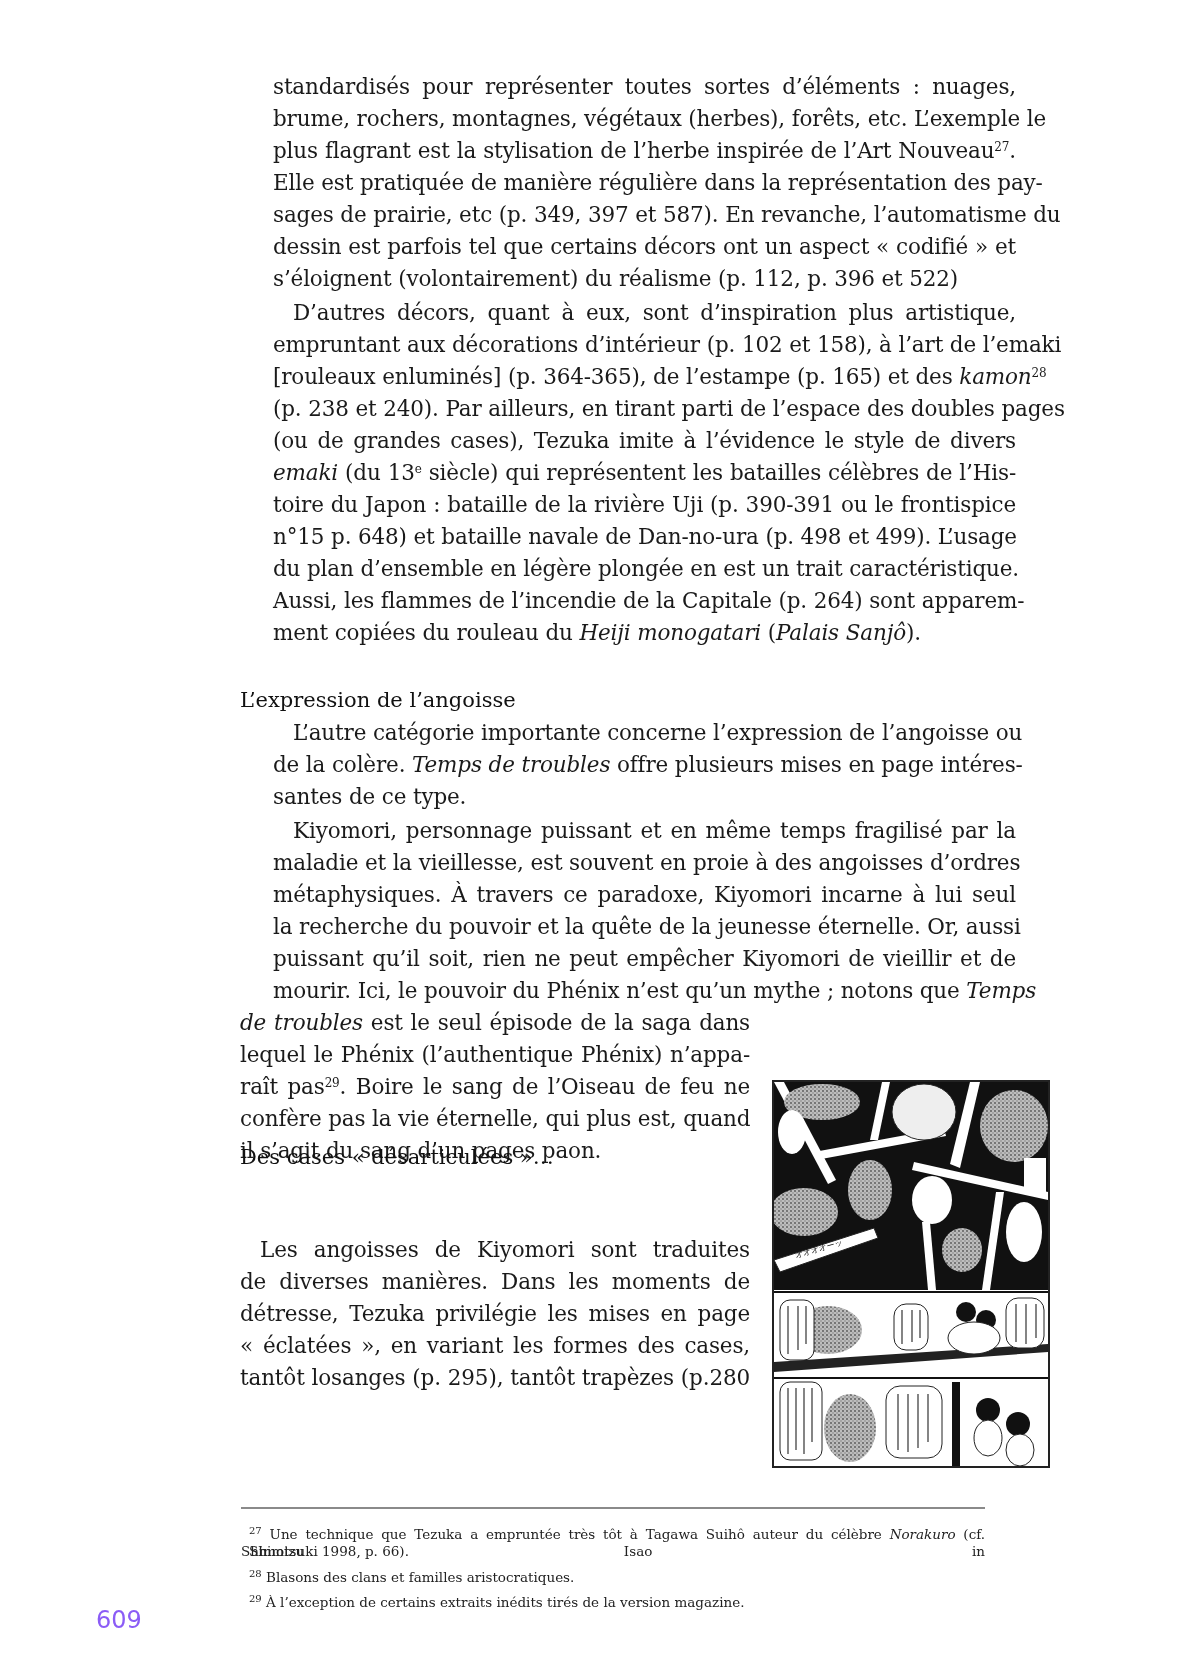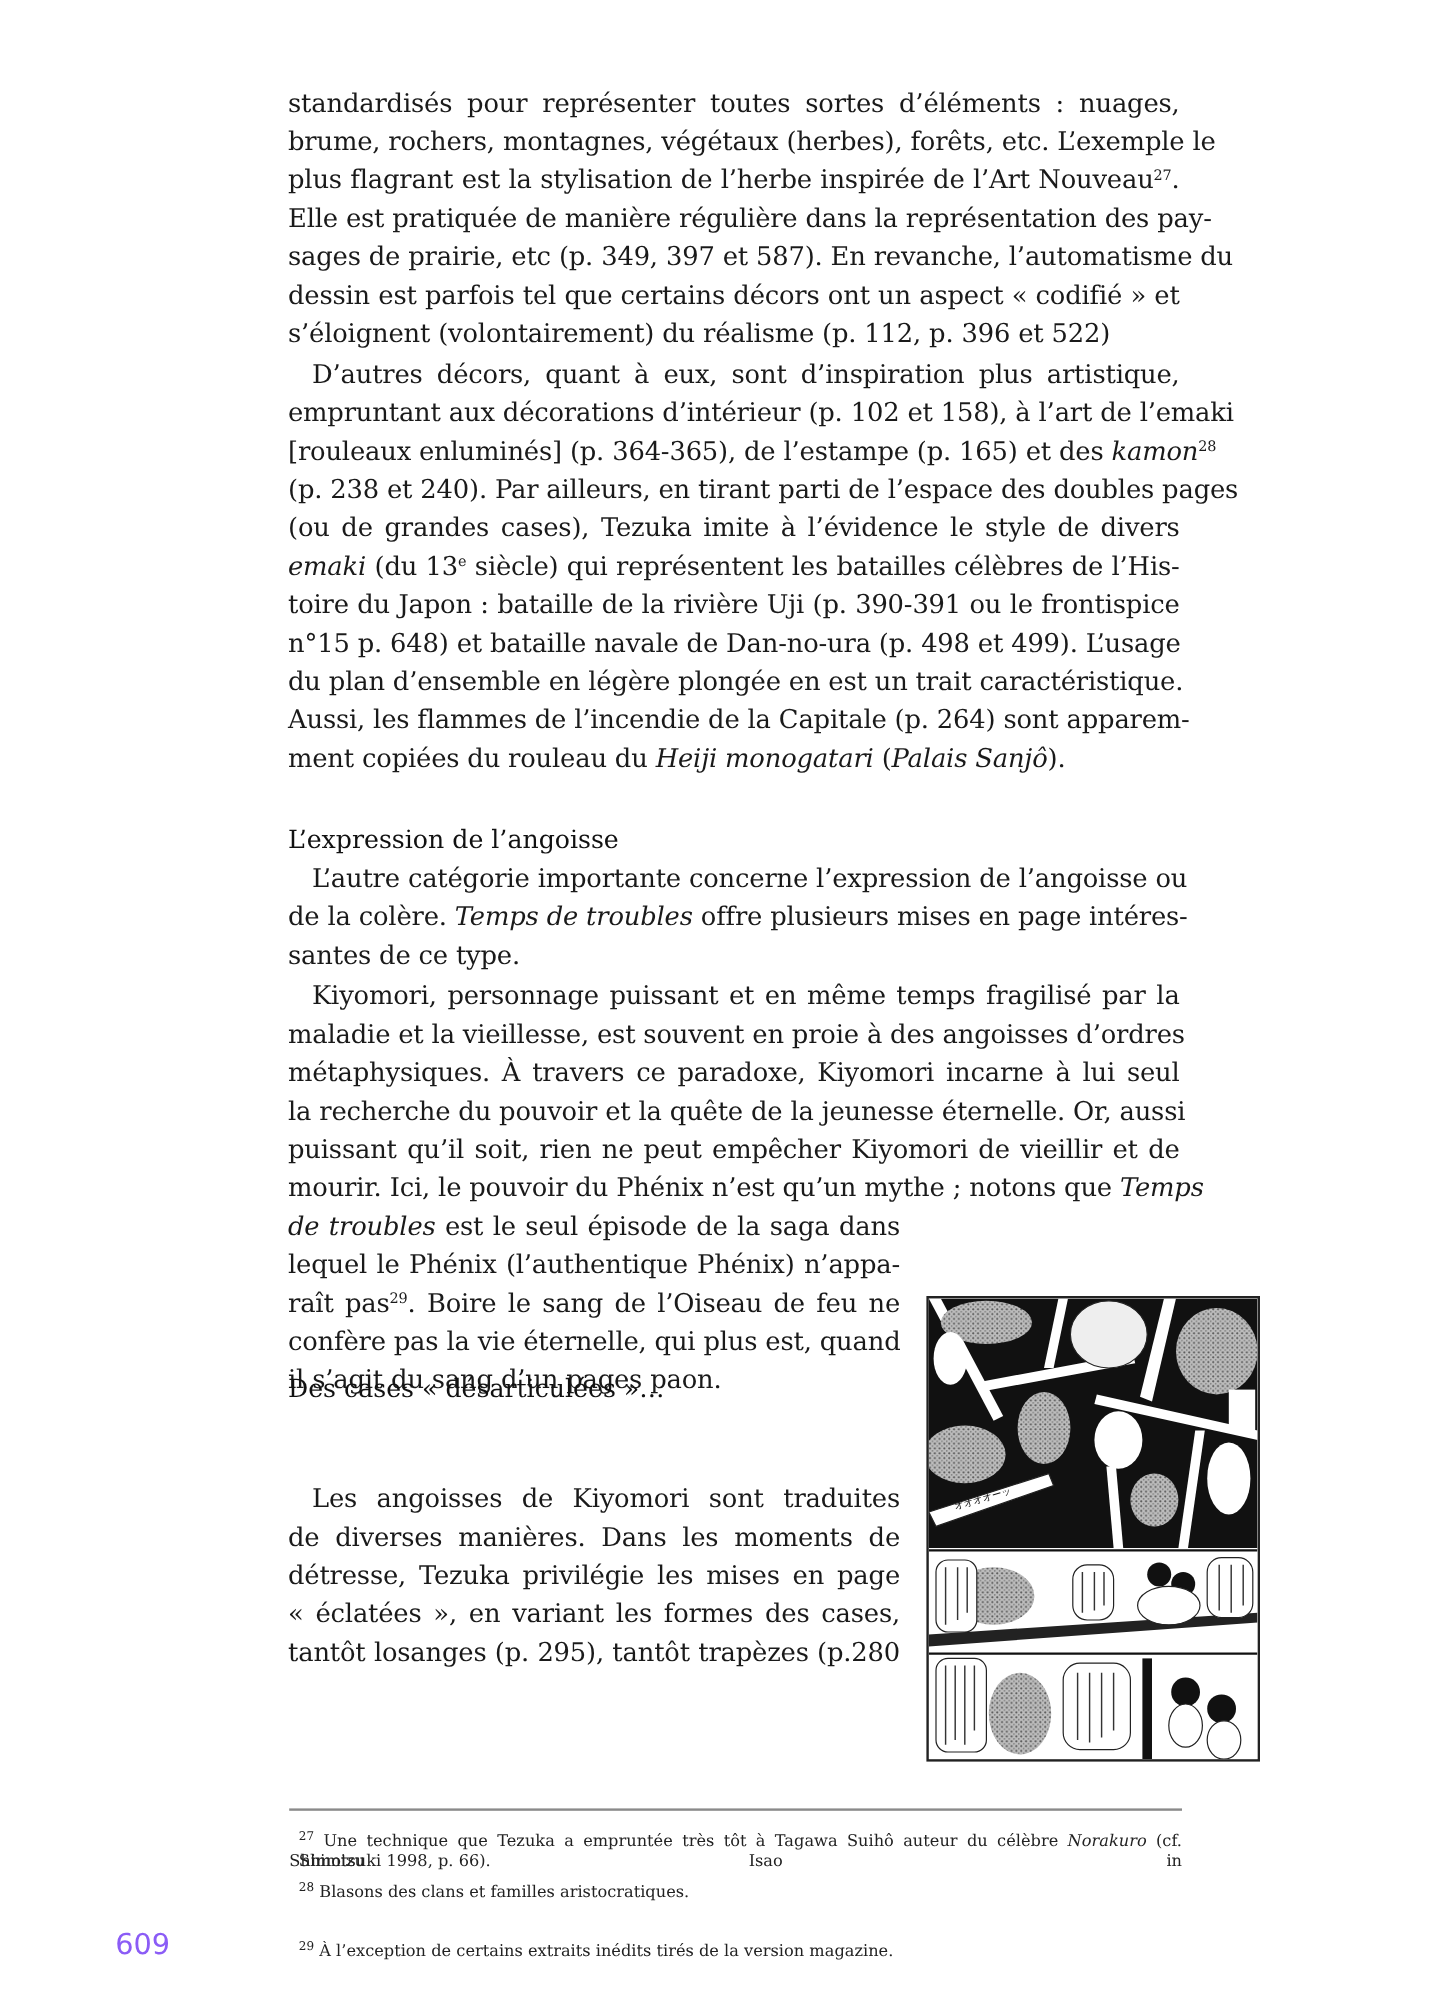--- a/index.html
+++ b/index.html
@@ -1,20 +1,20 @@
 <!DOCTYPE html>
 <html><head>
 <meta charset="utf-8">
 <style>
   html, body { margin: 0; padding: 0; background: #ffffff; }
   body { width: 1200px; height: 1680px; position: relative; overflow: hidden;
          font-family: "DejaVu Serif", "Liberation Serif", serif; color: #1a1a1a; }
   .line { position: absolute; left: 240px; white-space: nowrap; font-size: 21.5px; line-height: 34px;
           letter-spacing: -0.15px; }
-  .line.full { width: 743px; text-align: justify; text-align-last: justify; }
+  .line.full { width: 743px; text-align: justify; text-align-last: justify; margin-left: 33px; }
   .line.narrow { width: 510px; text-align: justify; text-align-last: justify; }
   .line.last { text-align-last: left; }
   .line.indent { padding-left: 20px; box-sizing: border-box; }
   .heading { position: absolute; left: 240px; font-family: "DejaVu Serif", serif; font-weight: normal;
              font-size: 21px; line-height: 34px; color: #111; }
   sup.n { font-size: 12px; vertical-align: 7px; line-height: 0; }
   i { font-style: italic; }
   .rule { position: absolute; left: 241px; top: 1507px; width: 744px; height: 2px; background: #8a8a8a; }
   .fn { position: absolute; left: 241px; font-size: 13.5px; line-height: 17px; width: 744px; color: #222; }
   .fn.full { text-align: justify; text-align-last: justify; }
@@ -151,15 +151,15 @@
         <line x1="262" y1="222" x2="262" y2="256"></line>
     </g>
   </svg>
 </div>
 
 <div class="rule"></div>
 
 <div class="fn full" style="top:1526px; padding-left:8px; box-sizing:border-box;"><sup>27</sup> <span>Une technique que Tezuka a empruntée très tôt à Tagawa Suihô auteur du célèbre </span><i>Norakuro</i><span> (cf. Shimizu Isao in</span></div>
 <div class="fn" style="top:1543px">Shimotsuki 1998, p. 66).</div>
 <div class="fn" style="top:1569px; padding-left:8px; box-sizing:border-box;"><sup>28</sup> <span>Blasons des clans et familles aristocratiques.</span></div>
-<div class="fn" style="top:1594px; padding-left:8px; box-sizing:border-box;margin-top:24px;"><sup>29</sup> <span>À l’exception de certains extraits inédits tirés de la version magazine.</span></div>
+<div class="fn" style="top:1594px; padding-left:8px; box-sizing:border-box;"><sup>29</sup> <span>À l’exception de certains extraits inédits tirés de la version magazine.</span></div>
 
 <div class="pagenum">609</div>
 
 </body></html>

